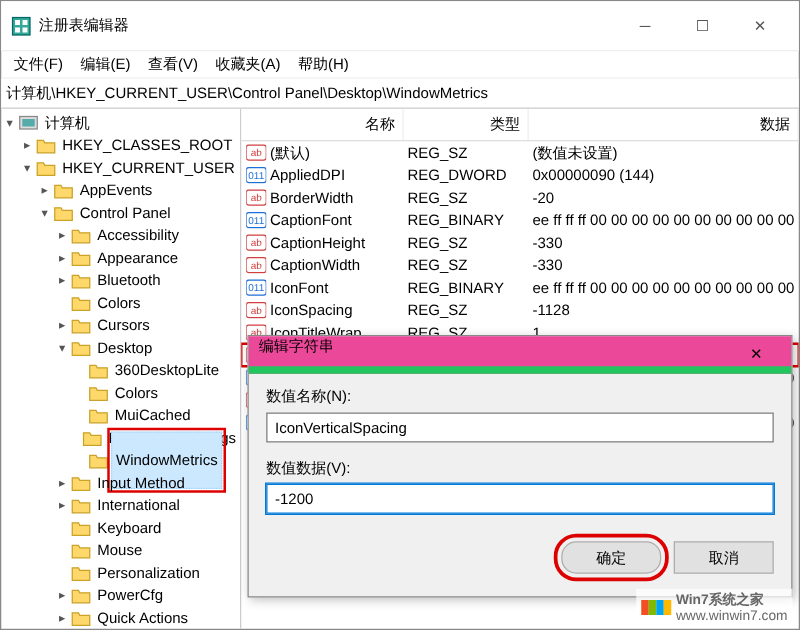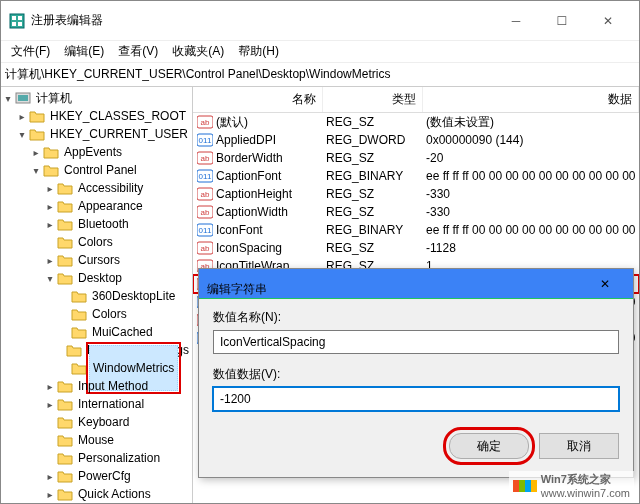--- a/index.html
+++ b/index.html
@@ -35,21 +35,21 @@
 .col-type { width: 100px; }
 .col-data { flex: 1; }
 .list-row { display: flex; align-items: center; height: 18px; }
 .list-row .ic { width: 16px; height: 14px; margin-left: 4px; margin-right: 3px; display: inline-flex; align-items: center; justify-content: center; font-size: 9px; }
 .list-row .col-name { width: 110px; overflow: hidden; text-overflow: ellipsis; white-space: nowrap; }
 .list-row .col-type { width: 100px; }
 .list-row .col-data { flex: 1; overflow: hidden; text-overflow: ellipsis; white-space: nowrap; }
 .list-row.redbox { outline: 2px solid #d00; outline-offset: -1px; }
 
 .dialog { position: absolute; left: 198px; top: 268px; width: 436px; height: 210px; background: #f0f0f0; border: 1px solid #888; box-shadow: 2px 2px 8px rgba(0,0,0,0.25); }
-.dialog .dtb { height: 30px; background: #3b82f6; display: flex; align-items: flex-end; padding: 0 8px; border-bottom: 1px solid #22c55e; }
+.dialog .dtb { height: 30px; background: #ec4899; display: flex; align-items: flex-start; padding: 0 8px; border-bottom: 6px solid #22c55e; }
 .dialog .dtb .dtitle { flex: 1; font-size: 12px; }
 .dialog .dtb .dclose { width: 40px; height: 28px; display: flex; align-items: center; justify-content: center; }
 .dialog .dbody { padding: 10px 14px; }
 .dialog .fld-label { font-size: 12px; margin-bottom: 4px; }
 .dialog .fld-input { width: 100%; height: 24px; border: 1px solid #7a7a7a; padding: 2px 6px; font-size: 12px; background: #fff; margin-bottom: 12px; }
 .dialog .fld-input.focus { border: 1px solid #0078d7; box-shadow: 0 0 0 1px #0078d7; }
 .dialog .btns { display: flex; justify-content: flex-end; gap: 10px; padding: 0 14px 12px 0; }
 .dialog .btn { width: 80px; height: 26px; background: #e1e1e1; border: 1px solid #adadad; display: flex; align-items: center; justify-content: center; font-size: 12px; }
 .dialog .btn.redbox { outline: 3px solid #d00; outline-offset: 3px; border-radius: 12px; }
 

